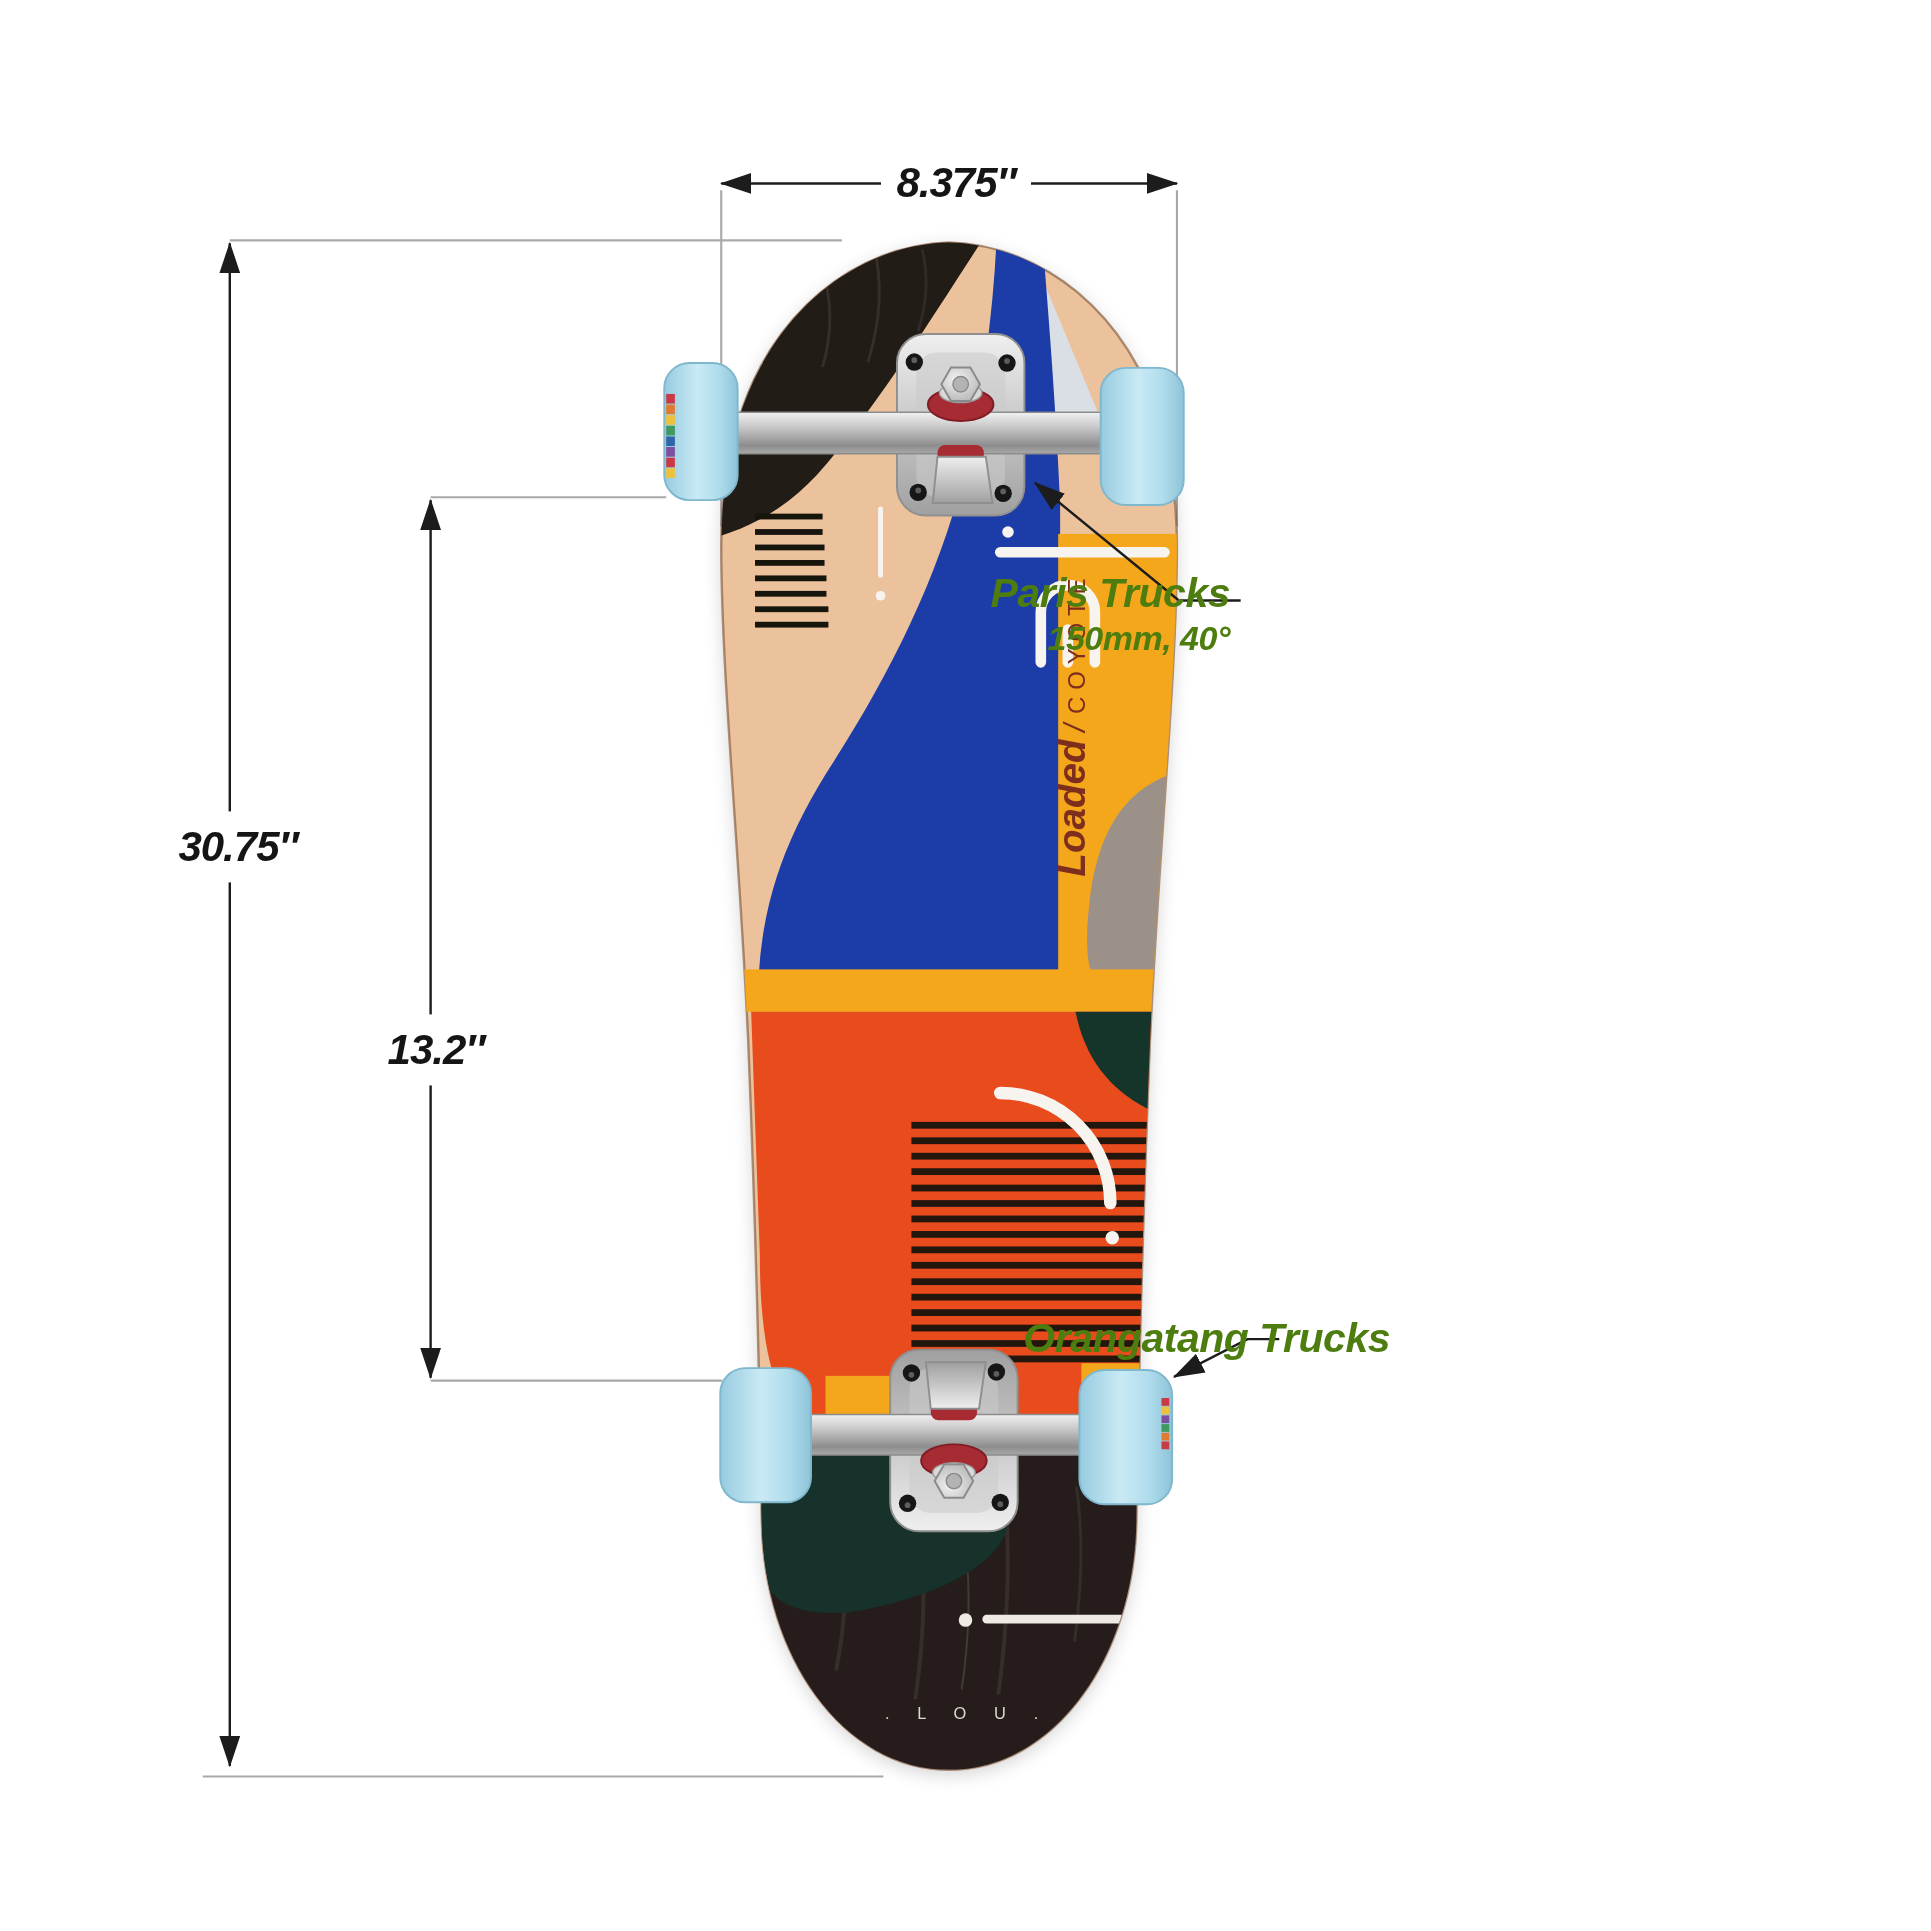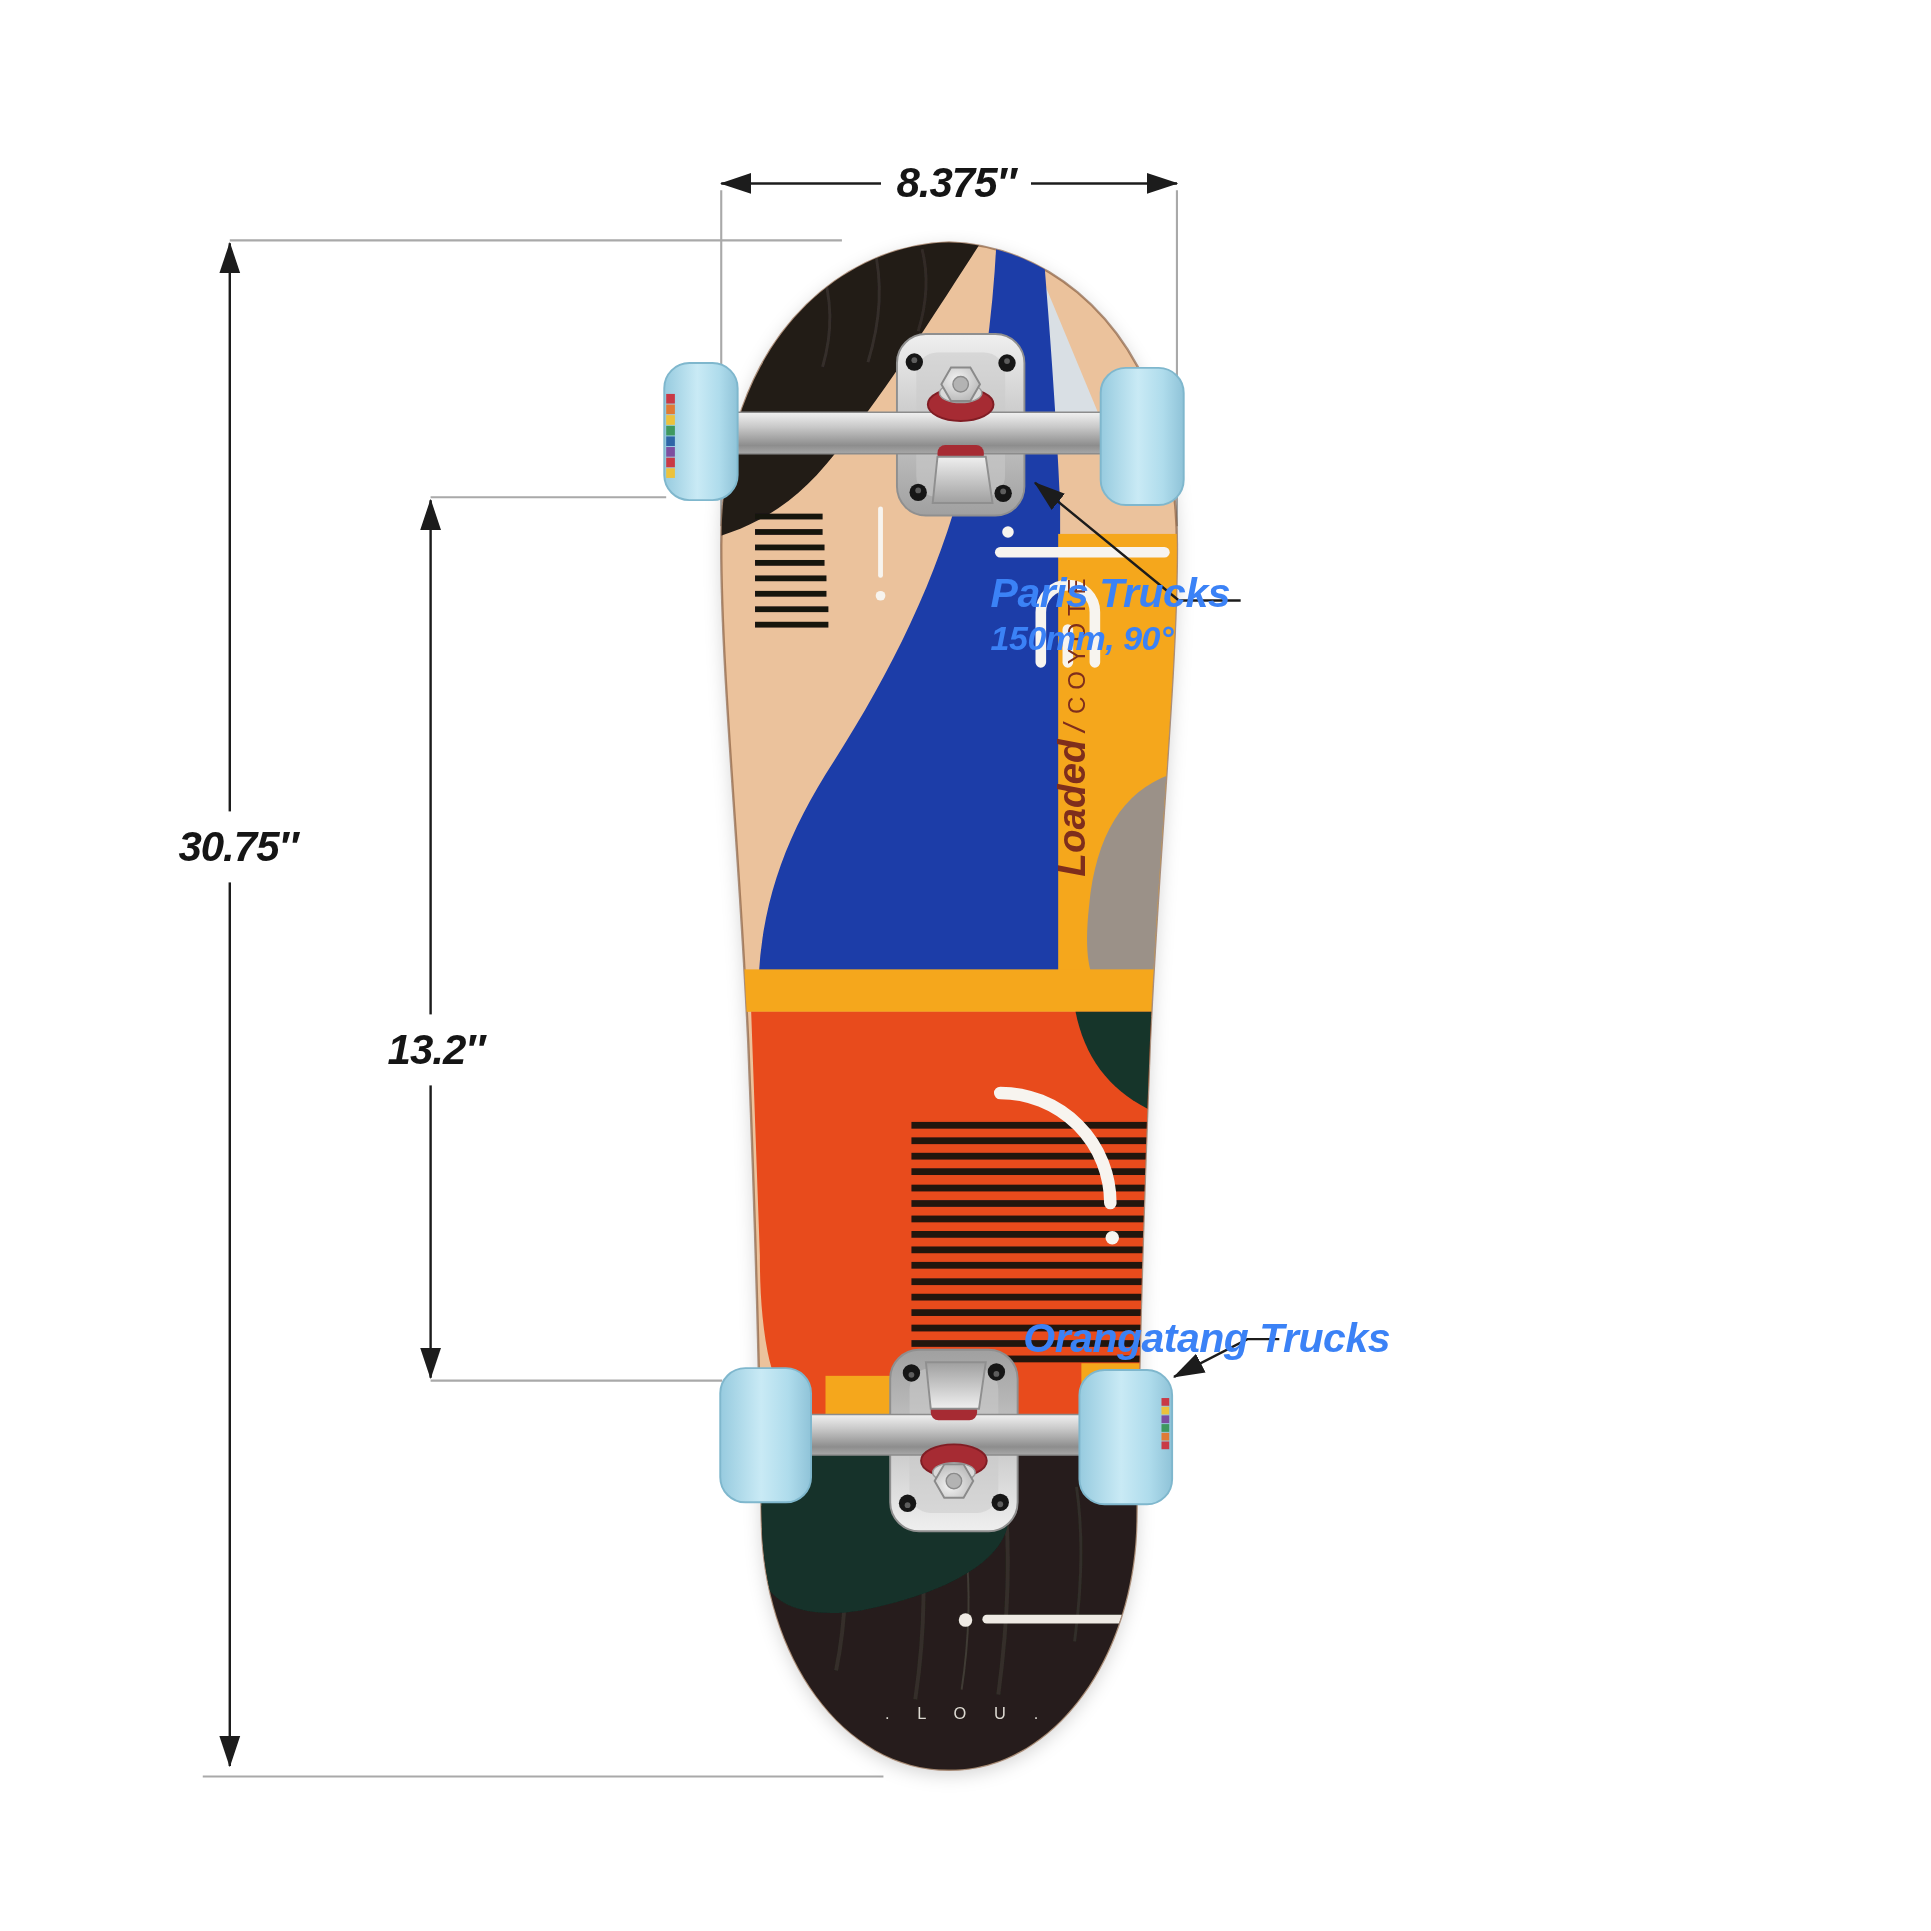--- a/index.html
+++ b/index.html
@@ -3,21 +3,21 @@
 <meta charset="utf-8">
 <style>
   html,body{margin:0;padding:0;background:#ffffff;}
   .stage{position:relative;width:1706px;height:1931px;background:#ffffff;overflow:hidden;
          font-family:"Liberation Sans",sans-serif;}
   .stage svg{position:absolute;left:0;top:0;}
   .dim-label{position:absolute;transform:translate(-50%,-50%);font:italic 700 42px "Liberation Sans",sans-serif;
              color:#151515;background:#ffffff;white-space:nowrap;letter-spacing:-1px;text-align:center;}
   .dim-label.h{padding:1.9px 15.4px;}
   .dim-label.v{padding:11.6px 7.7px;}
-  .anno{position:absolute;color:#3b82f6;white-space:nowrap;}
+  .anno{position:absolute;text-align:right;color:#4d7c0f;white-space:nowrap;}
   .anno .t{font:italic 700 41px "Liberation Sans",sans-serif;line-height:48px;letter-spacing:-0.5px;}
   .anno .s{font:italic 700 34px "Liberation Sans",sans-serif;line-height:43px;letter-spacing:-0.5px;}
 </style>
 </head>
 <body>
 
 <div class="stage">
 
 <svg width="1931" height="1931" viewBox="0 0 2000 2000">
   <defs>
@@ -216,20 +216,20 @@
     <path d="M 1325 1387 L 1292 1387 L 1216 1426" marker-end="url(#arw)"></path>
   </g>
 </svg>
 
 <div class="dim-label h" style="left:956px;top:183px;">8.375″</div>
 <div class="dim-label v" style="left:238px;top:847px;text-align:center;">30.75″</div>
 <div class="dim-label v" style="left:436px;top:1050px;">13.2″</div>
 
 <div class="anno" style="right:476px;top:569px;">
   <div class="t">Paris Trucks</div>
-  <div class="s">150mm, 90°</div>
+  <div class="s">150mm, 40°</div>
 </div>
 <div class="anno" style="right:316px;top:1314px;">
   <div class="t">Orangatang Trucks</div>
 </div>
 
 </div>
 
 
 </body></html>

